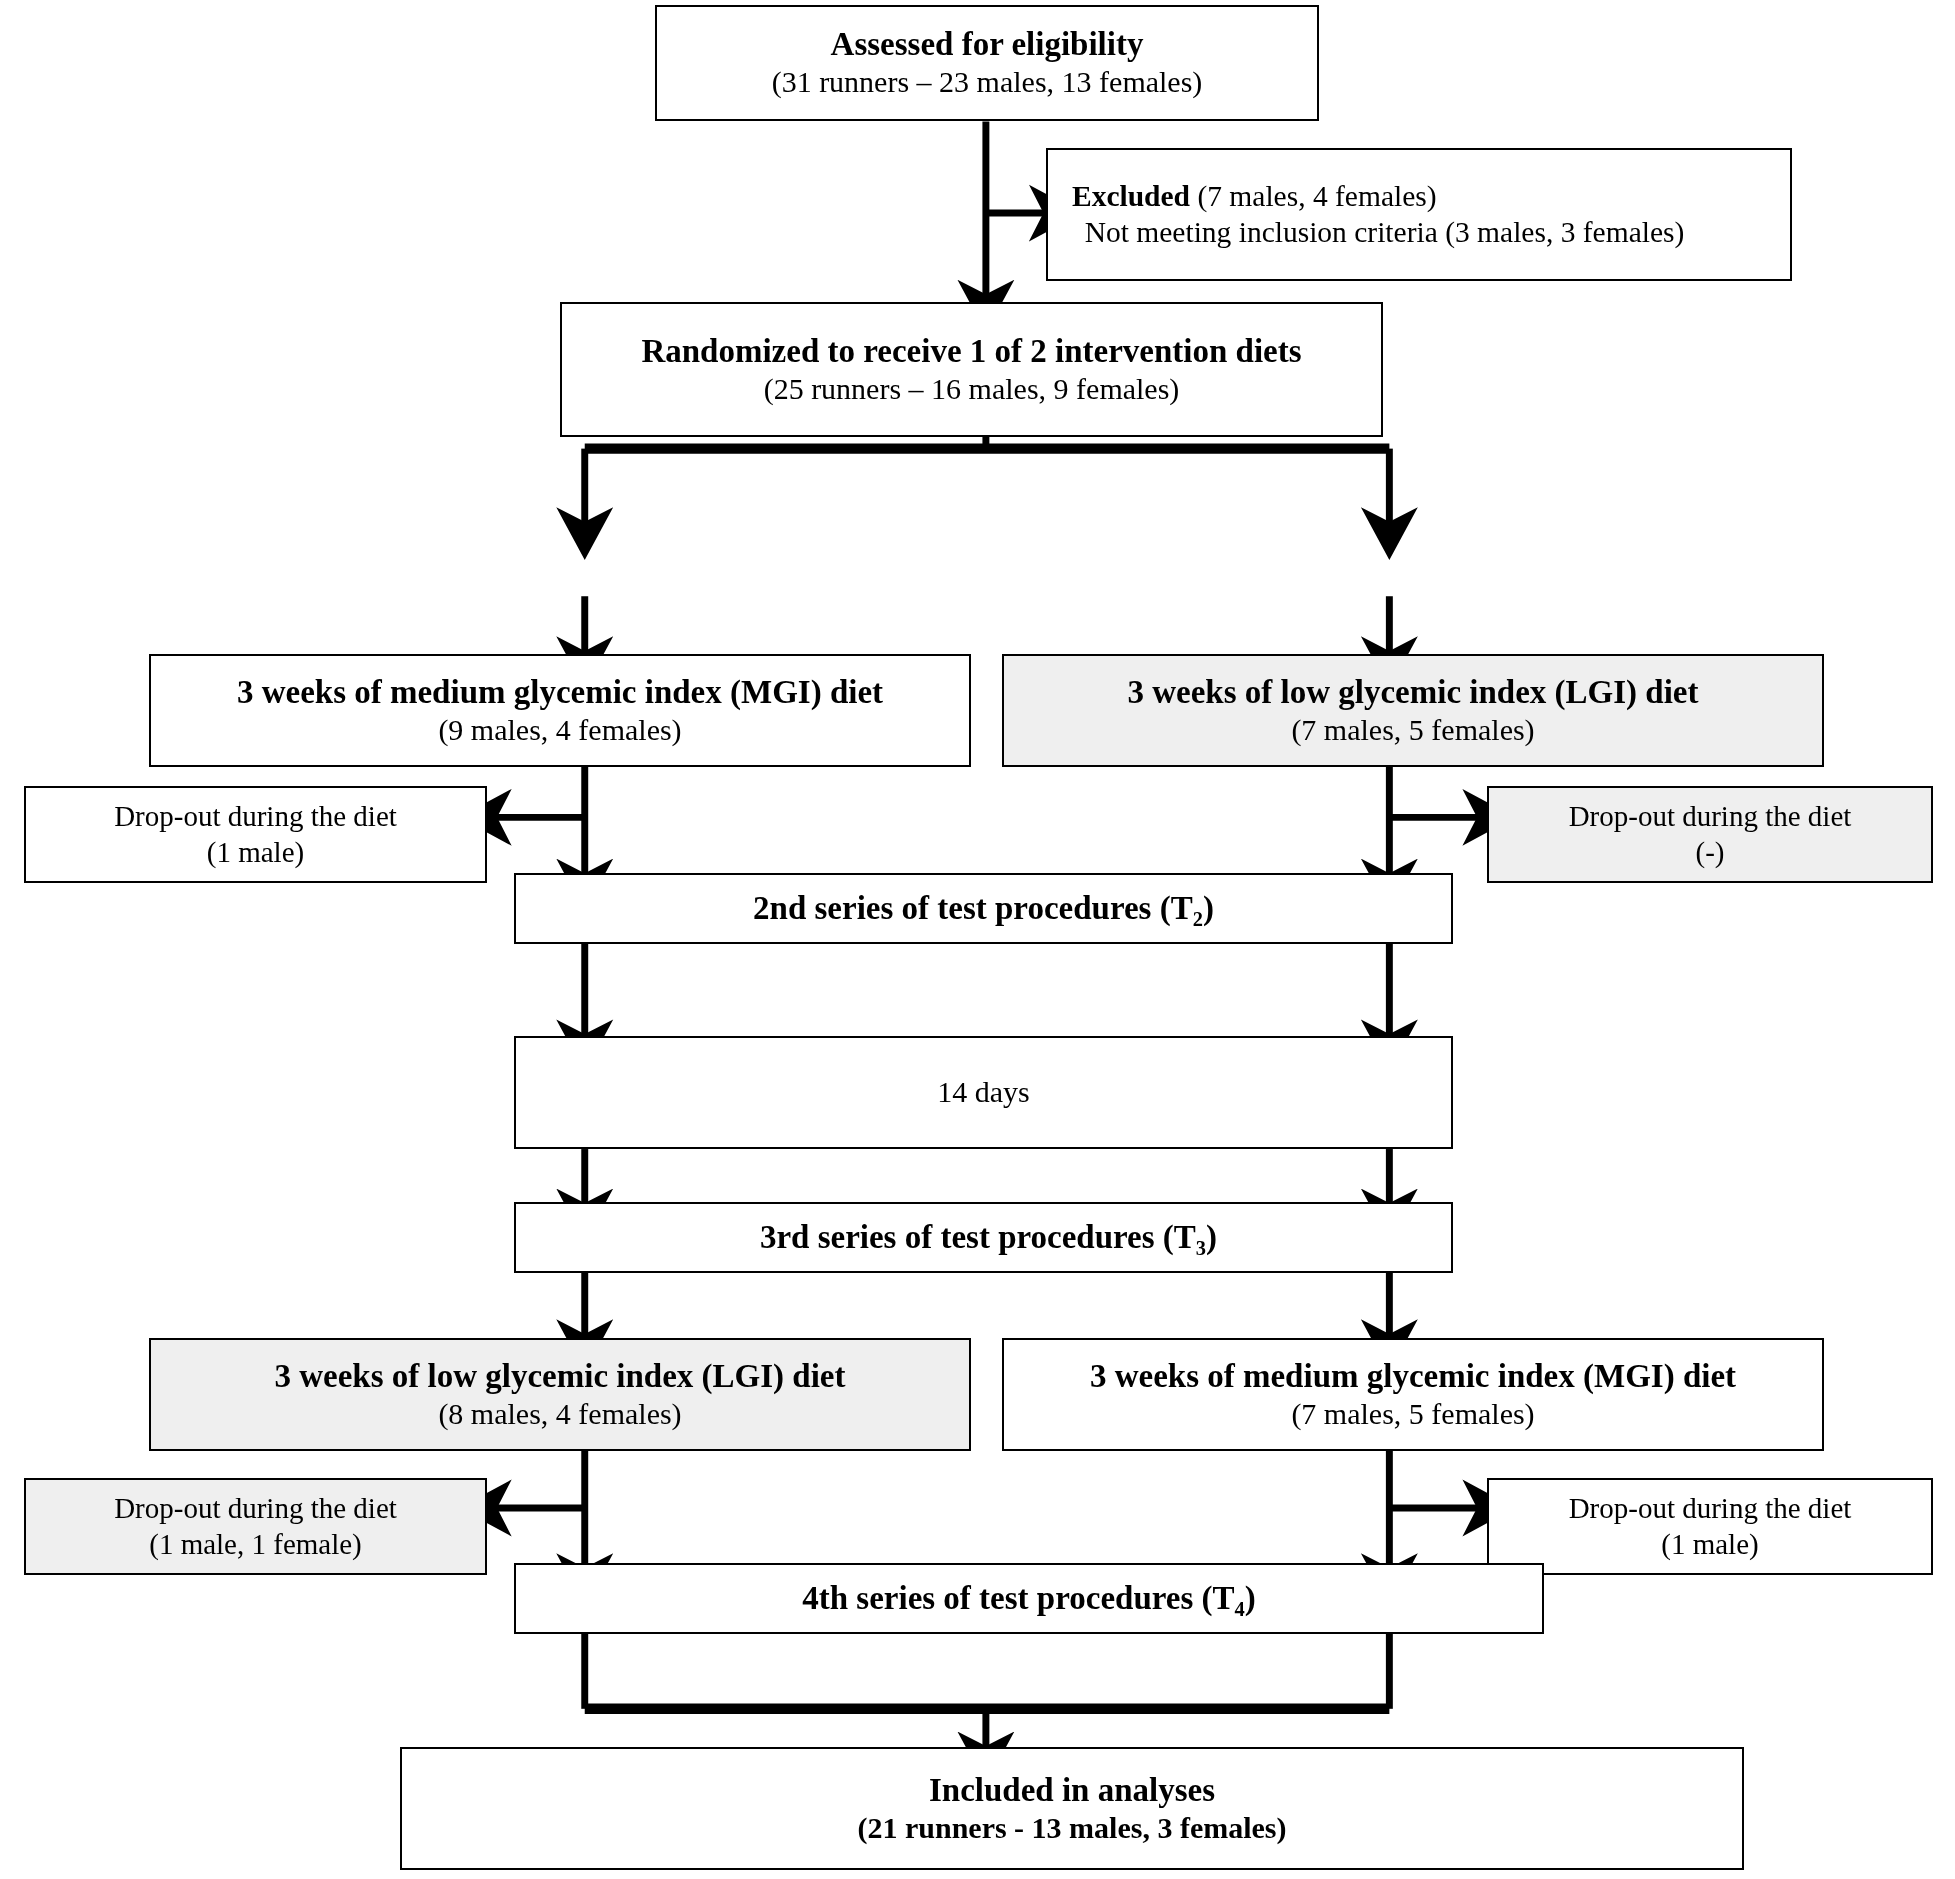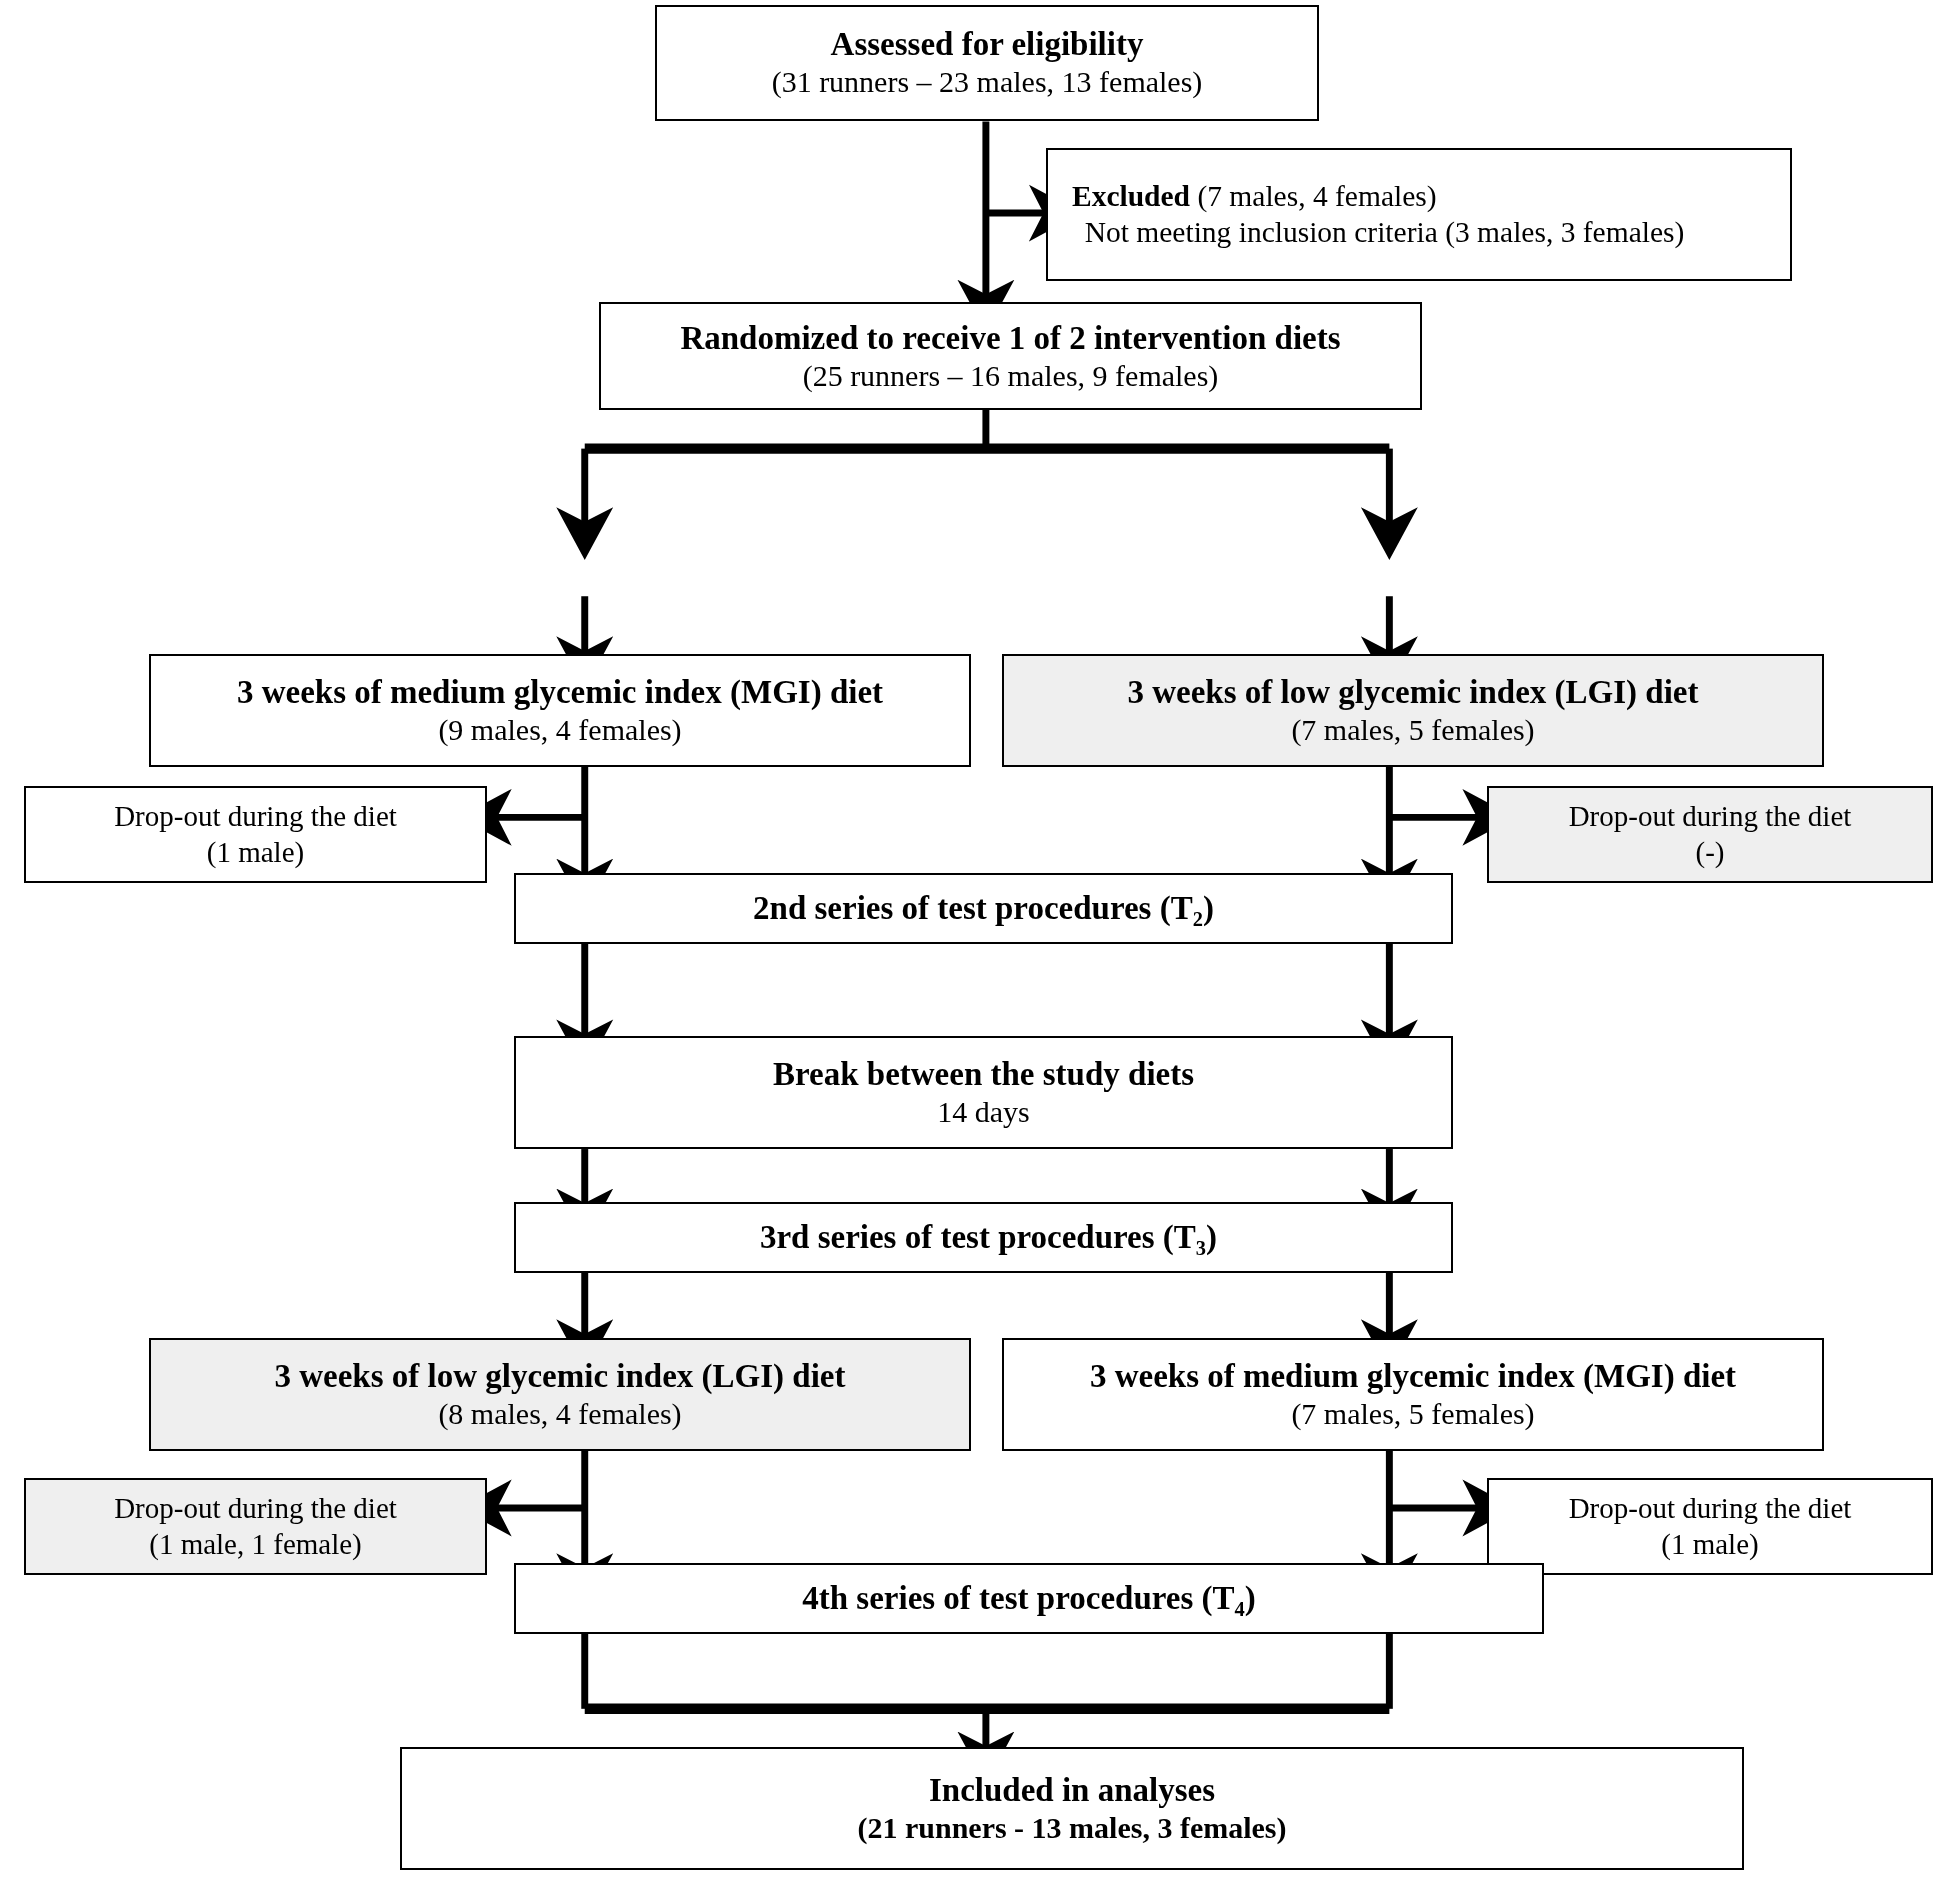--- a/index.html
+++ b/index.html
@@ -107,21 +107,21 @@
   <div class="node" style="left:655px; top:4.6px; width:664px; height:116px;">
     <span class="ln t-title">Assessed for eligibility</span>
     <span class="ln t-sub">(31 runners – 23 males, 13 females)</span>
   </div>
 
   <div class="node left-align" style="left:1046px; top:148px; width:746px; height:133px;">
     <span class="ln t-excl"><b class="b">Excluded</b><span> (7 males, 4 females)</span></span>
     <span class="ln t-excl" style="padding-left:12.7px;">Not meeting inclusion criteria (3 males, 3 females)</span>
   </div>
 
-  <div class="node" style="left:599px; top:302px; width:823px; height:108px;">
+  <div class="node" style="left:560px; top:302px; width:823px; height:135px;">
     <span class="ln t-title">Randomized to receive 1 of 2 intervention diets</span>
     <span class="ln t-sub">(25 runners – 16 males, 9 females)</span>
   </div>
 
 
   <div class="node" style="left:149px; top:654px; width:822px; height:113px;">
     <span class="ln t-title">3 weeks of medium glycemic index (MGI) diet</span>
     <span class="ln t-sub">(9 males, 4 females)</span>
   </div>
 
@@ -138,21 +138,20 @@
   <div class="node shaded" style="left:1487px; top:786px; width:446px; height:97px;">
     <span class="ln t-plain">Drop-out during the diet</span>
     <span class="ln t-plain">(-)</span>
   </div>
 
   <div class="node" style="left:514px; top:873px; width:939px; height:71px;">
     <span class="ln t-title"><span>2nd series of test procedures (T</span><sub>2</sub><span>)</span></span>
   </div>
 
   <div class="node" style="left:514px; top:1036px; width:939px; height:113px;">
-    <span class="ln t-title">Break between the study diets</span>
     <span class="ln t-sub">14 days</span>
   </div>
 
   <div class="node" style="left:514px; top:1202px; width:939px; height:71px;padding-left:10px;">
     <span class="ln t-title"><span>3rd series of test procedures (T</span><sub>3</sub><span>)</span></span>
   </div>
 
   <div class="node shaded" style="left:149px; top:1338px; width:822px; height:113px;">
     <span class="ln t-title">3 weeks of low glycemic index (LGI) diet</span>
     <span class="ln t-sub">(8 males, 4 females)</span>

